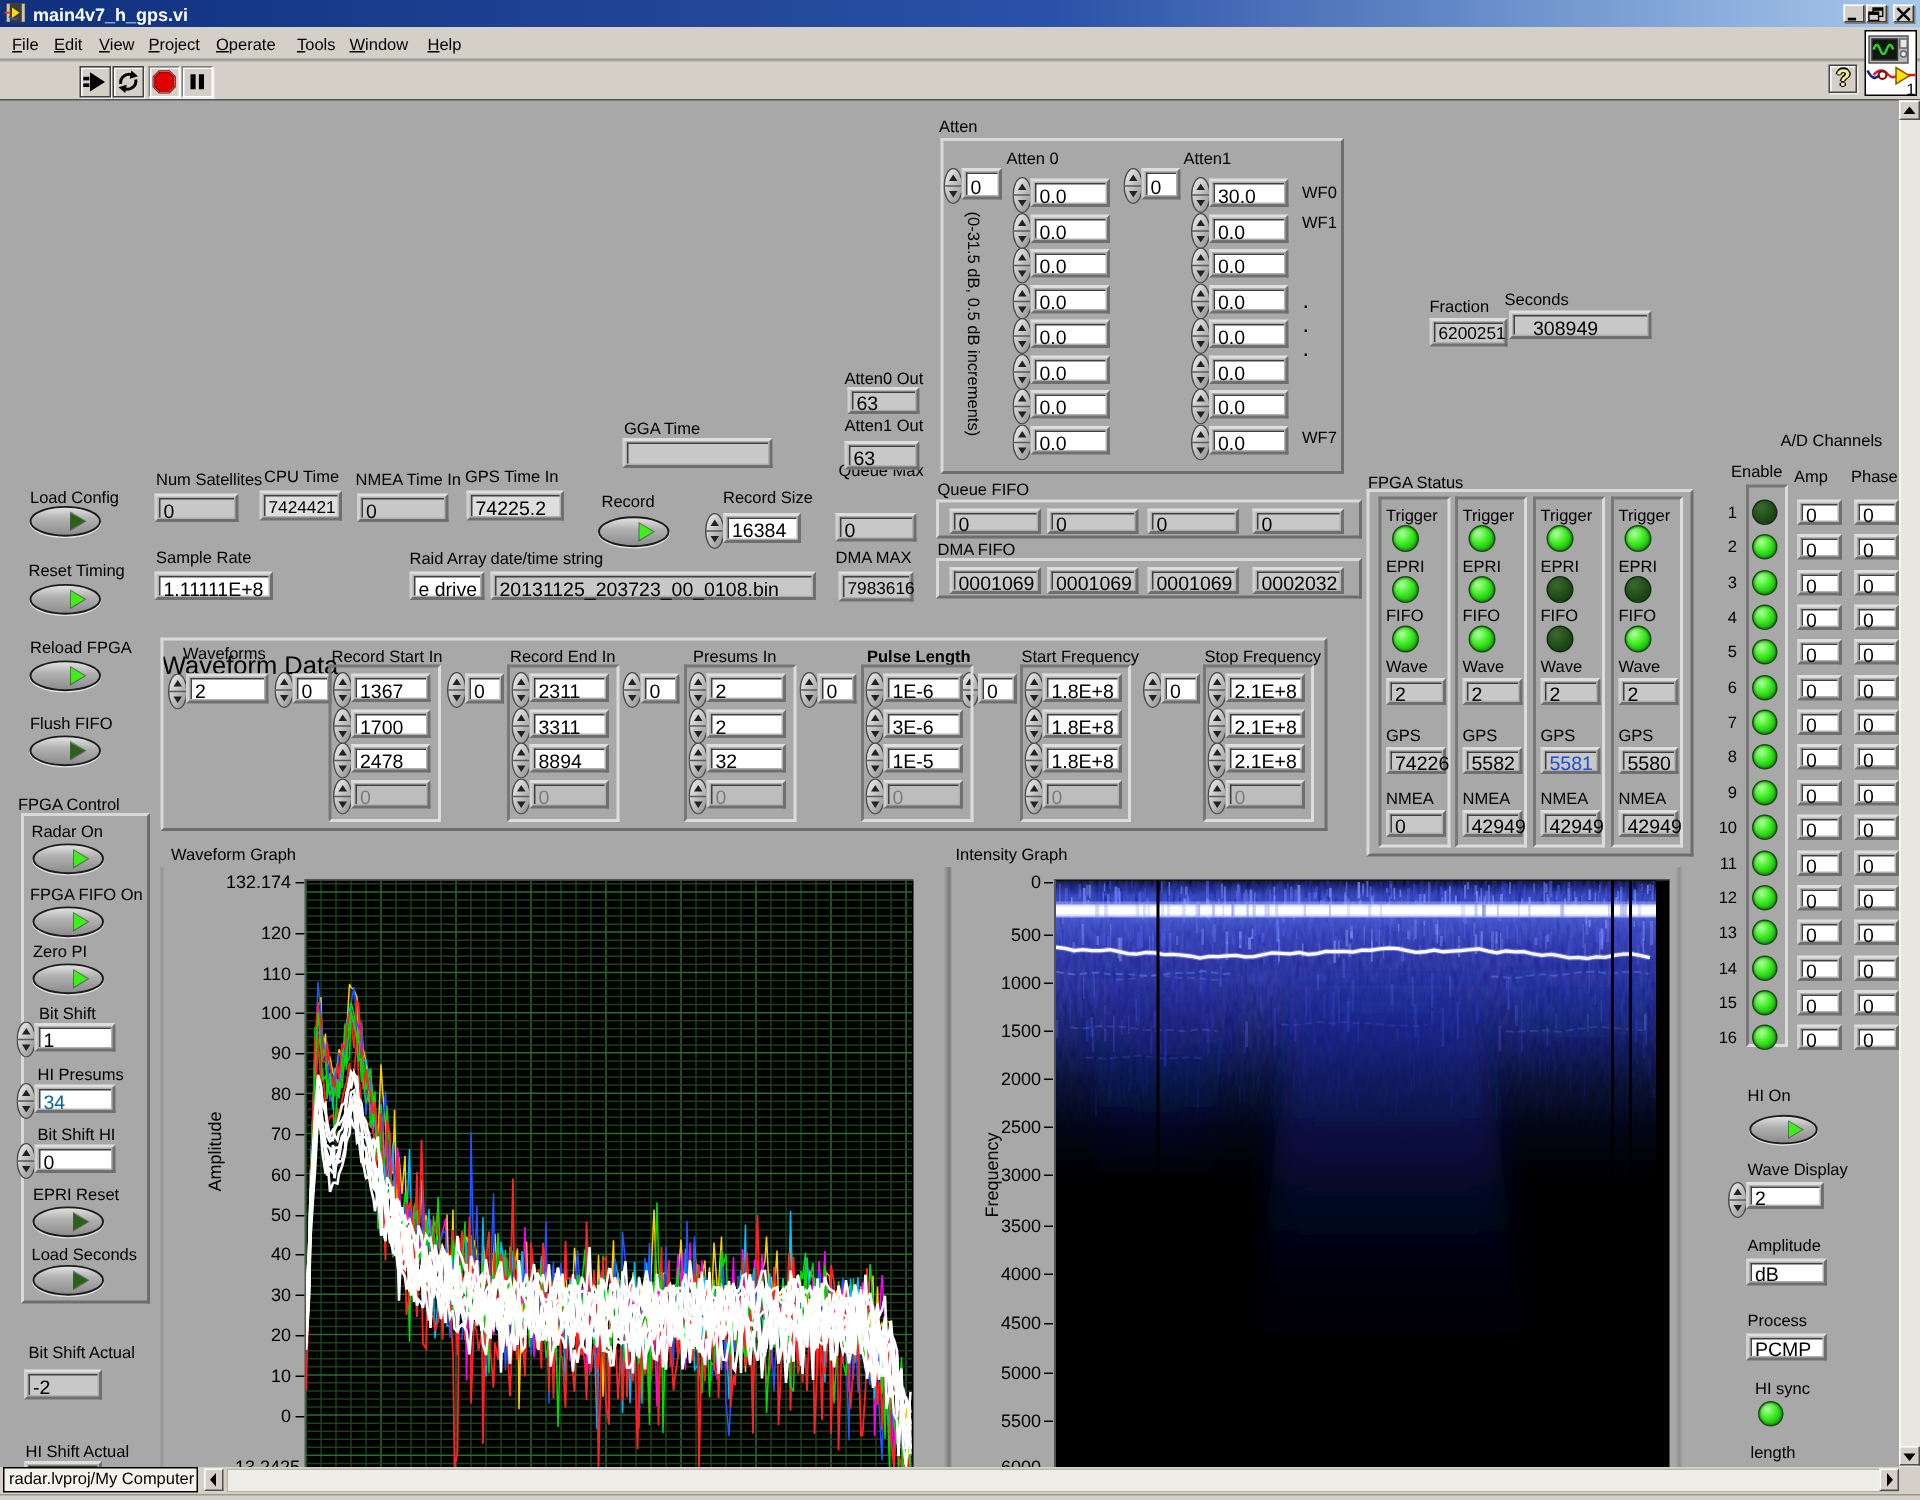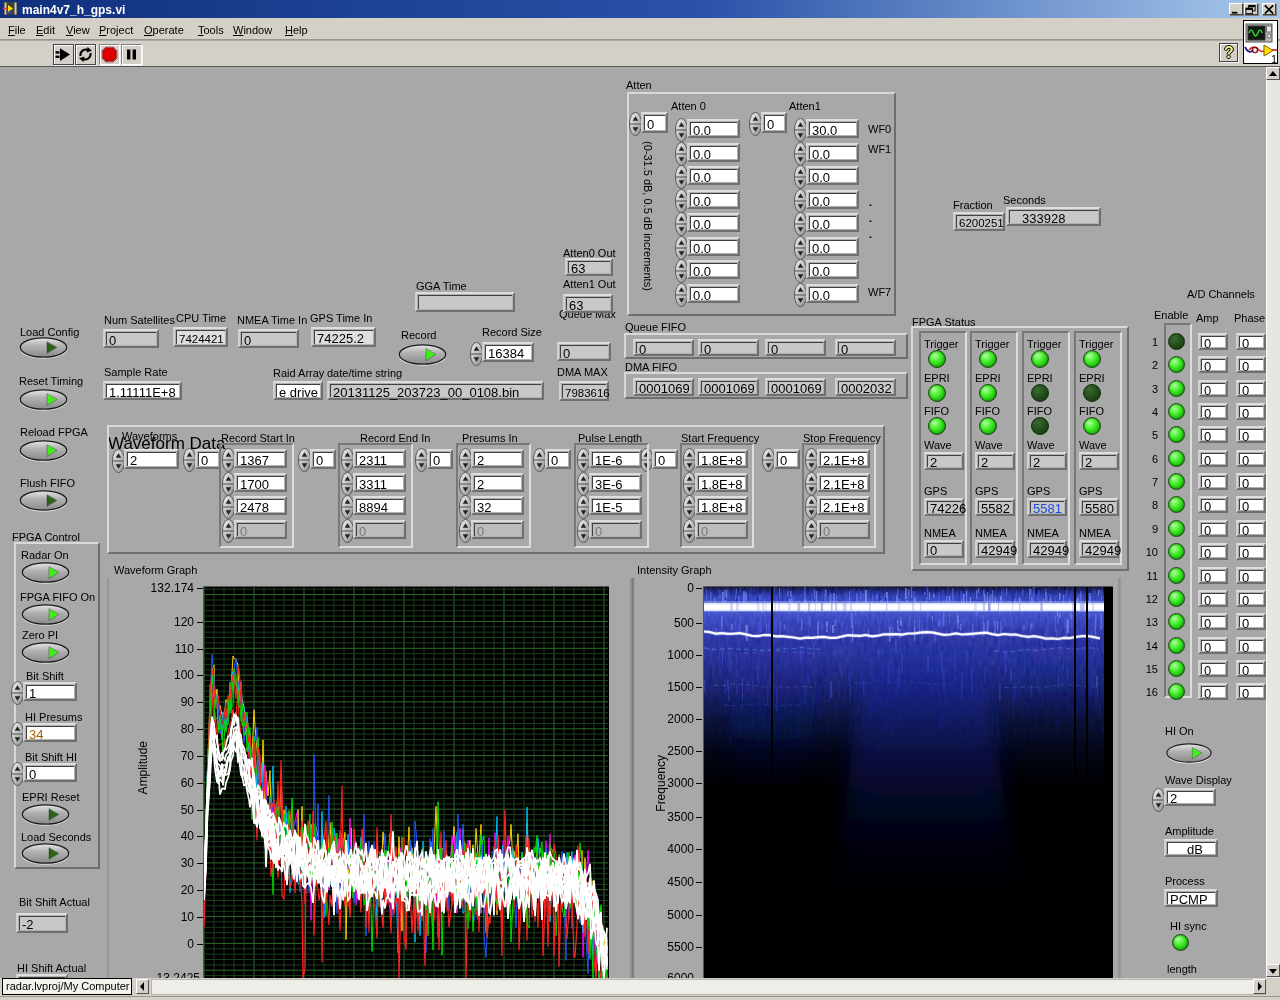--- a/index.html
+++ b/index.html
@@ -179,21 +179,21 @@
     <div class="fi" style="background:#ffffff;color:#000;padding-left:2px;font-size:13px;line-height:15px">1</div>
   </div>
 <div class="lb" style="left:25px;top:711px;text-align:left;font-size:11px;color:#000;">HI Presums</div>
 <svg class="abs" style="left:11px;top:722px" width="13" height="24" viewBox="0 0 12 22" preserveAspectRatio="none">
     <ellipse cx="6" cy="11" rx="5.6" ry="10.6" fill="url(#spg)" stroke="#4a4a4a" stroke-width="0.8"></ellipse>
     <line x1="0.6" y1="11" x2="11.4" y2="11" stroke="#5a5a5a" stroke-width="1"></line>
     <path d="M6 4 L8.6 8 L3.4 8 Z" fill="#222"></path>
     <path d="M6 18 L8.6 14 L3.4 14 Z" fill="#222"></path>
   </svg>
 <div class="fr" style="left:23px;top:723px;width:54px;height:19px">
-    <div class="fi" style="background:#ffffff;color:#a16207;padding-left:2px;font-size:13px;line-height:15px">34</div>
+    <div class="fi" style="background:#ffffff;color:#0369a1;padding-left:2px;font-size:13px;line-height:15px">34</div>
   </div>
 <div class="lb" style="left:25px;top:751px;text-align:left;font-size:11px;color:#000;">Bit Shift HI</div>
 <svg class="abs" style="left:11px;top:762px" width="13" height="24" viewBox="0 0 12 22" preserveAspectRatio="none">
     <ellipse cx="6" cy="11" rx="5.6" ry="10.6" fill="url(#spg)" stroke="#4a4a4a" stroke-width="0.8"></ellipse>
     <line x1="0.6" y1="11" x2="11.4" y2="11" stroke="#5a5a5a" stroke-width="1"></line>
     <path d="M6 4 L8.6 8 L3.4 8 Z" fill="#222"></path>
     <path d="M6 18 L8.6 14 L3.4 14 Z" fill="#222"></path>
   </svg>
 <div class="fr" style="left:23px;top:763px;width:54px;height:19px">
     <div class="fi" style="background:#ffffff;color:#000;padding-left:2px;font-size:13px;line-height:15px">0</div>
@@ -312,21 +312,21 @@
   </div>
 <div class="fr" style="left:835px;top:378px;width:61px;height:18px">
     <div class="fi" style="background:#c8c8c8;color:#000;padding-left:2px;font-size:13px;line-height:14px">0002032</div>
   </div>
 <div class="lb" style="left:953px;top:199px;text-align:left;font-size:11px;color:#000;">Fraction</div>
 <div class="fr" style="left:953px;top:212px;width:52px;height:19px">
     <div class="fi" style="background:#c8c8c8;color:#000;padding-left:2px;font-size:11.5px;line-height:15px">6200251</div>
   </div>
 <div class="lb" style="left:1003px;top:194px;text-align:left;font-size:11px;color:#000;">Seconds</div>
 <div class="fr" style="left:1006px;top:207px;width:95px;height:19px">
-    <div class="fi" style="background:#c8c8c8;color:#000;padding-left:12px;font-size:13px;line-height:15px">333928</div>
+    <div class="fi" style="background:#c8c8c8;color:#000;padding-left:12px;font-size:13px;line-height:15px">308949</div>
   </div>
 <div class="lb" style="left:626px;top:79px;text-align:left;font-size:11px;color:#000;">Atten</div>
 <div class="clu" style="left:627px;top:92px;width:269px;height:224px"></div>
 <div class="lb" style="left:671px;top:100px;text-align:left;font-size:11px;color:#000;">Atten 0</div>
 <div class="lb" style="left:789px;top:100px;text-align:left;font-size:11px;color:#000;">Atten1</div>
 <svg class="abs" style="left:629px;top:112px" width="13" height="24" viewBox="0 0 12 22" preserveAspectRatio="none">
     <ellipse cx="6" cy="11" rx="5.6" ry="10.6" fill="url(#spg)" stroke="#4a4a4a" stroke-width="0.8"></ellipse>
     <line x1="0.6" y1="11" x2="11.4" y2="11" stroke="#5a5a5a" stroke-width="1"></line>
     <path d="M6 4 L8.6 8 L3.4 8 Z" fill="#222"></path>
     <path d="M6 18 L8.6 14 L3.4 14 Z" fill="#222"></path>
@@ -591,21 +591,21 @@
   </div>
 <svg class="abs" style="left:222px;top:518.5px" width="13" height="24" viewBox="0 0 12 22" preserveAspectRatio="none">
     <ellipse cx="6" cy="11" rx="5.6" ry="10.6" fill="url(#spg)" stroke="#4a4a4a" stroke-width="0.8"></ellipse>
     <line x1="0.6" y1="11" x2="11.4" y2="11" stroke="#5a5a5a" stroke-width="1"></line>
     <path d="M6 4 L8.6 8 L3.4 8 Z" fill="#222"></path>
     <path d="M6 18 L8.6 14 L3.4 14 Z" fill="#222"></path>
   </svg>
 <div class="fr" style="left:234px;top:519.5px;width:53px;height:19px">
     <div class="fi" style="background:#bdbdbd;color:#7b7b7b;padding-left:2px;font-size:13px;line-height:15px">0</div>
   </div>
-<div class="lb" style="left:340px;top:432px;text-align:right;font-size:11px;color:#000;margin-left:20px;">Record End In</div>
+<div class="lb" style="left:340px;top:432px;text-align:right;font-size:11px;color:#000;">Record End In</div>
 <div class="cbx" style="left:338px;top:443px;width:75px;height:105px"></div>
 <svg class="abs" style="left:341px;top:448.0px" width="13" height="24" viewBox="0 0 12 22" preserveAspectRatio="none">
     <ellipse cx="6" cy="11" rx="5.6" ry="10.6" fill="url(#spg)" stroke="#4a4a4a" stroke-width="0.8"></ellipse>
     <line x1="0.6" y1="11" x2="11.4" y2="11" stroke="#5a5a5a" stroke-width="1"></line>
     <path d="M6 4 L8.6 8 L3.4 8 Z" fill="#222"></path>
     <path d="M6 18 L8.6 14 L3.4 14 Z" fill="#222"></path>
   </svg>
 <div class="fr" style="left:353px;top:449.0px;width:53px;height:19px">
     <div class="fi" style="background:#ffffff;color:#000;padding-left:2px;font-size:13px;line-height:15px">2311</div>
   </div>
@@ -667,21 +667,21 @@
   </div>
 <svg class="abs" style="left:459px;top:518.5px" width="13" height="24" viewBox="0 0 12 22" preserveAspectRatio="none">
     <ellipse cx="6" cy="11" rx="5.6" ry="10.6" fill="url(#spg)" stroke="#4a4a4a" stroke-width="0.8"></ellipse>
     <line x1="0.6" y1="11" x2="11.4" y2="11" stroke="#5a5a5a" stroke-width="1"></line>
     <path d="M6 4 L8.6 8 L3.4 8 Z" fill="#222"></path>
     <path d="M6 18 L8.6 14 L3.4 14 Z" fill="#222"></path>
   </svg>
 <div class="fr" style="left:471px;top:519.5px;width:53px;height:19px">
     <div class="fi" style="background:#bdbdbd;color:#7b7b7b;padding-left:2px;font-size:13px;line-height:15px">0</div>
   </div>
-<div class="lb" style="left:578px;top:432px;text-align:left;font-size:11px;color:#000;">Pulse Length</div>
+<div class="lb" style="left:578px;top:432px;text-align:left;font-size:11px;color:#000;font-weight:bold;">Pulse Length</div>
 <div class="cbx" style="left:574px;top:443px;width:75px;height:105px"></div>
 <svg class="abs" style="left:577px;top:448.0px" width="13" height="24" viewBox="0 0 12 22" preserveAspectRatio="none">
     <ellipse cx="6" cy="11" rx="5.6" ry="10.6" fill="url(#spg)" stroke="#4a4a4a" stroke-width="0.8"></ellipse>
     <line x1="0.6" y1="11" x2="11.4" y2="11" stroke="#5a5a5a" stroke-width="1"></line>
     <path d="M6 4 L8.6 8 L3.4 8 Z" fill="#222"></path>
     <path d="M6 18 L8.6 14 L3.4 14 Z" fill="#222"></path>
   </svg>
 <div class="fr" style="left:589px;top:449.0px;width:53px;height:19px">
     <div class="fi" style="background:#ffffff;color:#000;padding-left:2px;font-size:13px;line-height:15px">1E-6</div>
   </div>
@@ -1011,21 +1011,21 @@
     <ellipse cx="6" cy="11" rx="5.6" ry="10.6" fill="url(#spg)" stroke="#4a4a4a" stroke-width="0.8"></ellipse>
     <line x1="0.6" y1="11" x2="11.4" y2="11" stroke="#5a5a5a" stroke-width="1"></line>
     <path d="M6 4 L8.6 8 L3.4 8 Z" fill="#222"></path>
     <path d="M6 18 L8.6 14 L3.4 14 Z" fill="#222"></path>
   </svg>
 <div class="fr" style="left:1164px;top:788px;width:52px;height:18px">
     <div class="fi" style="background:#ffffff;color:#000;padding-left:2px;font-size:13px;line-height:14px">2</div>
   </div>
 <div class="lb" style="left:1165px;top:825px;text-align:left;font-size:11px;color:#000;">Amplitude</div>
 <div class="fr" style="left:1164px;top:839px;width:54px;height:18px">
-    <div class="fi" style="background:#ffffff;color:#000;padding-left:19px;font-size:13px;line-height:14px">dB</div>
+    <div class="fi" style="background:#ffffff;color:#000;padding-left:2px;font-size:13px;line-height:14px">dB</div>
   </div>
 <div class="lb" style="left:1165px;top:875px;text-align:left;font-size:11px;color:#000;">Process</div>
 <div class="fr" style="left:1164px;top:889px;width:54px;height:18px">
     <div class="fi" style="background:#ffffff;color:#000;padding-left:2px;font-size:13px;line-height:14px">PCMP</div>
   </div>
 <div class="lb" style="left:1170px;top:920px;text-align:left;font-size:11px;color:#000;">HI sync</div>
 <div class="ledon" style="left:1172px;top:934px;width:17px;height:17px"></div>
 <div class="lb" style="left:1167px;top:963px;text-align:left;font-size:11px;color:#000;">length</div>
 <div class="lb" style="left:114px;top:564px;text-align:center;font-size:11px;color:#000;">Waveform Graph</div>
 <div class="lb" style="left:637px;top:564px;text-align:left;font-size:11px;color:#000;">Intensity Graph</div>

